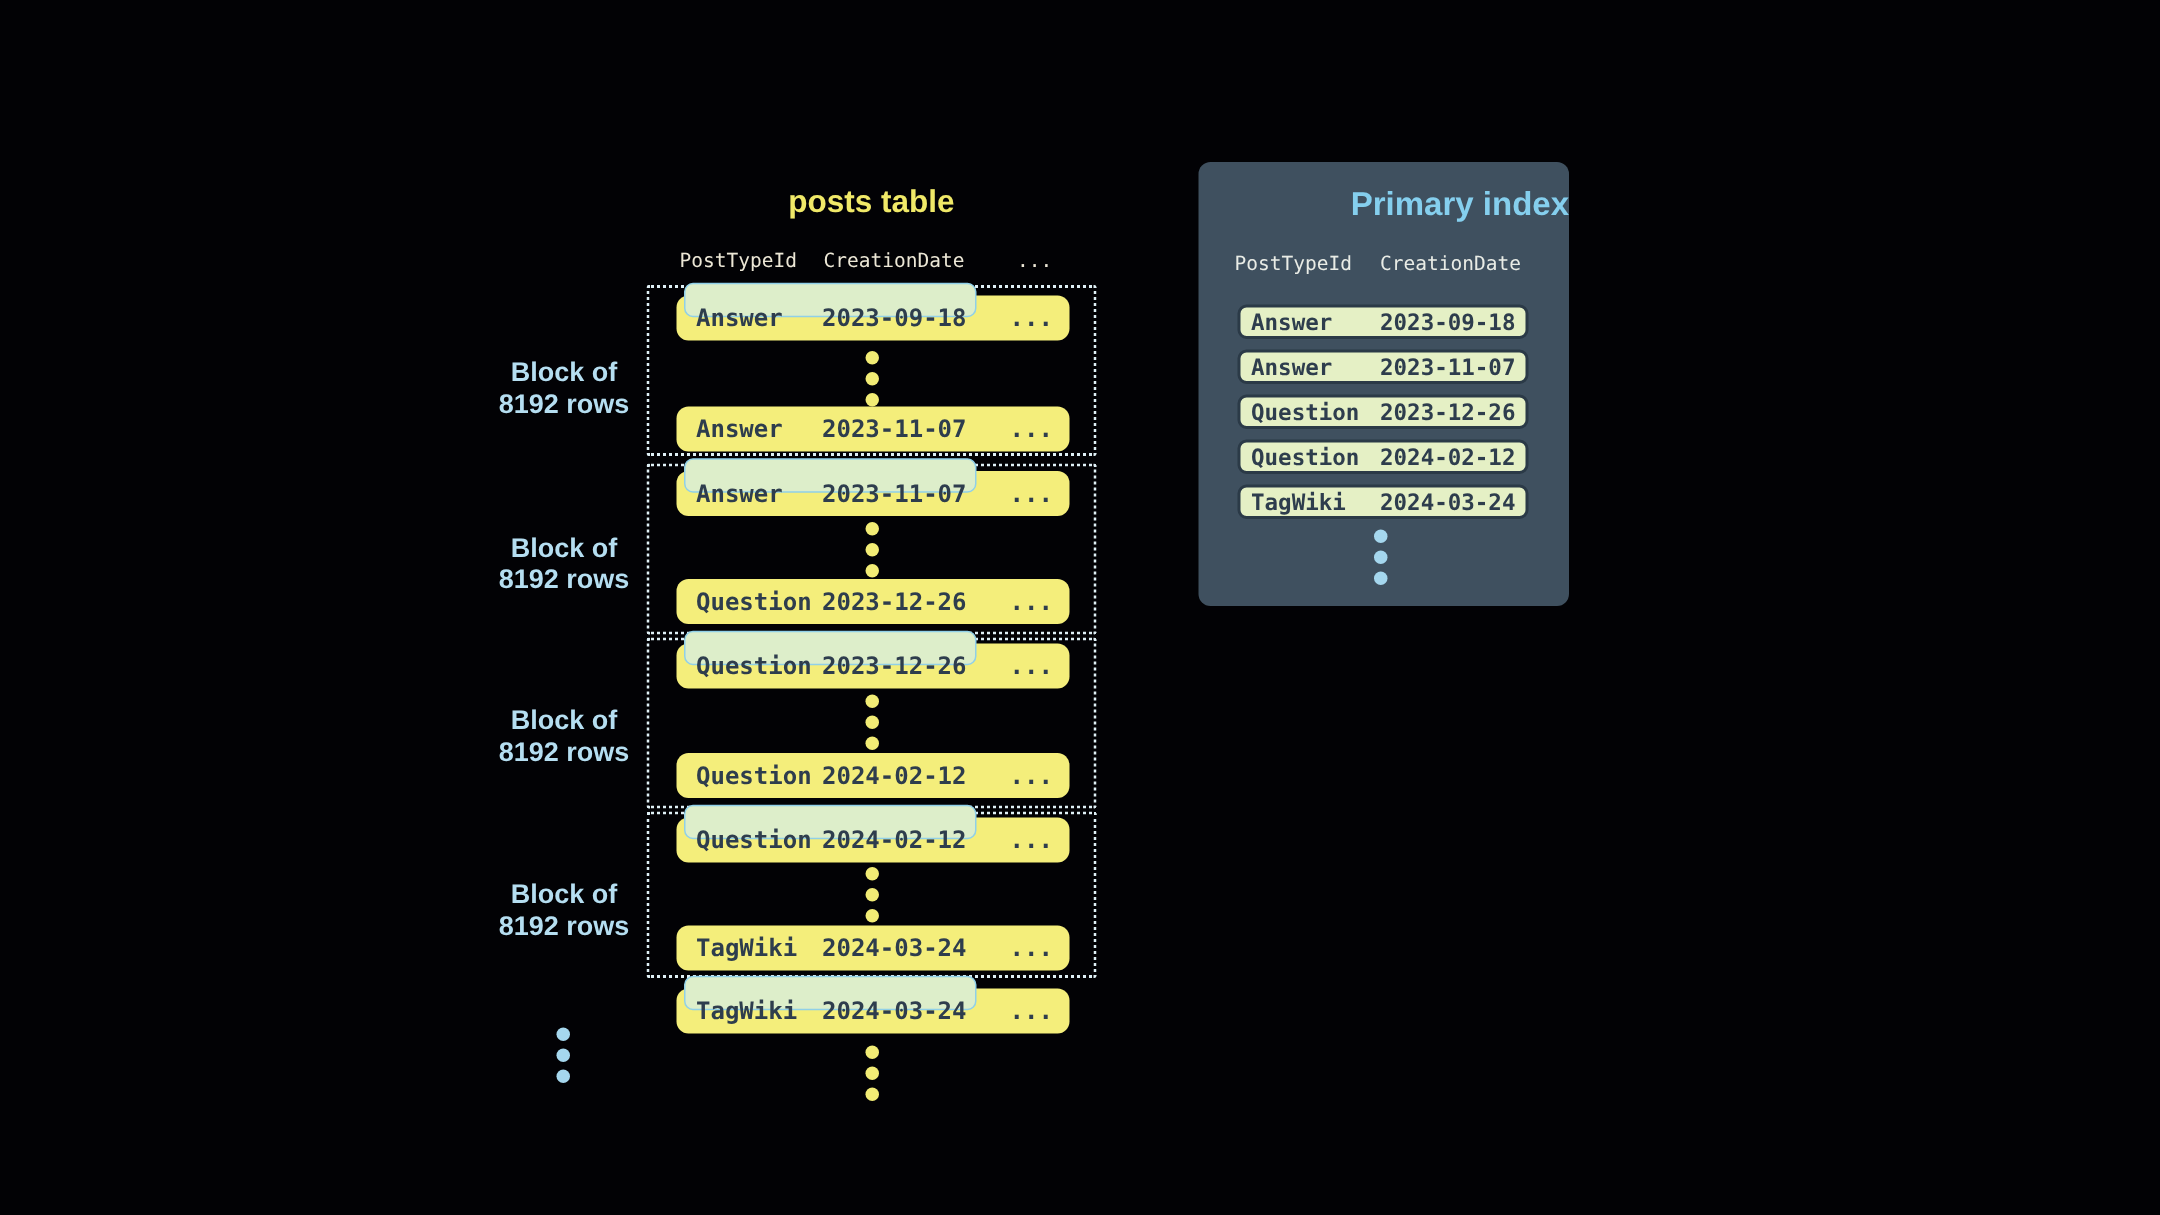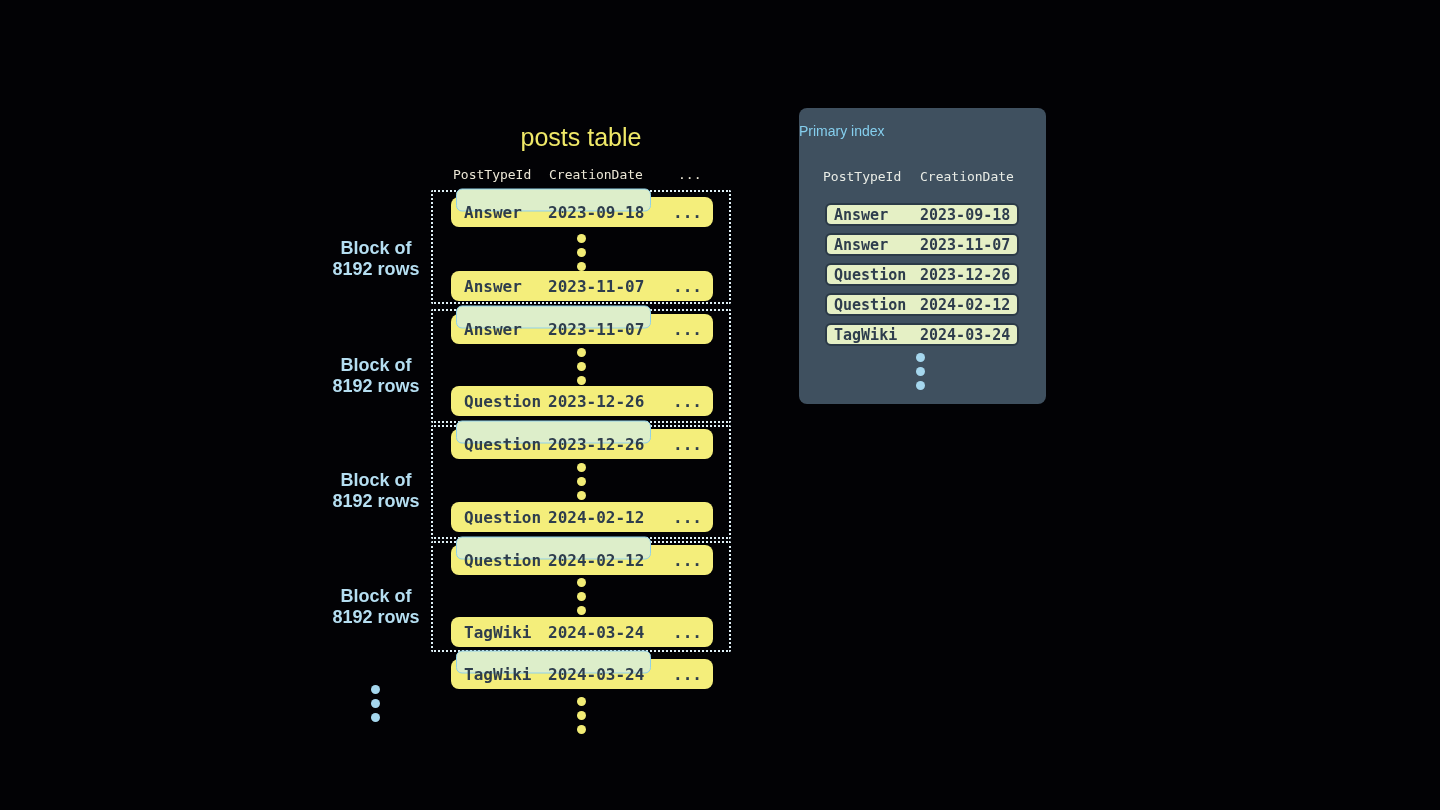--- a/index.html
+++ b/index.html
@@ -5,21 +5,21 @@
   html,body { margin:0; padding:0; background:#020205; }
   .stage {
     position:relative; width:1440px; height:810px; overflow:hidden;
     background:#020205;
     font-family:"Liberation Sans", sans-serif;
   }
 
   
   .pt-title {
     position:absolute; left:431px; top:123px; width:300px;
-    text-align:center; color:#f0e968; font-size:25px; font-weight:400;
+    text-align:center; color:#f0e968; font-size:21px; font-weight:700;
   }
   .pt-header {
     position:absolute; left:452px; top:167px; width:262px; height:16px;
     color:#ece7d6; font-size:13px; font-family:"DejaVu Sans Mono", monospace;
   }
   .pt-header .c-type { position:absolute; left:1px; }
   .pt-header .c-date { position:absolute; left:97px; }
   .pt-header .c-more { position:absolute; left:226px; }
 
   .block {
@@ -50,22 +50,22 @@
   .vdots { position:absolute; display:flex; flex-direction:column; gap:5px; }
   .vdots i { width:9px; height:9px; border-radius:50%; background:#f2ec75; display:block; }
   .vdots.blue i { background:#a5d7ee; }
 
   
   .panel {
     position:absolute; left:799px; top:108px; width:247px; height:296px;
     background:#3f505f; border-radius:8px;
   }
   .panel-title {
-    position:absolute; top:15px; left:0; width:100%; text-align:left;
-    color:#85cfee; font-size:14px; font-weight:400;
+    position:absolute; top:15px; left:0; width:100%; text-align:right;
+    color:#85cfee; font-size:22px; font-weight:700;
   }
   .panel-header {
     position:absolute; top:61px; left:0; width:100%;
     color:#e9ece6; font-size:13px; font-family:"DejaVu Sans Mono", monospace;
   }
   .panel-header .c-type { position:absolute; left:24px; }
   .panel-header .c-date { position:absolute; left:121px; }
   .ipill {
     position:absolute; left:26px; width:194px; height:23px;
     background:#e5f0c5; border:2px solid #2b3a47; border-radius:6px;

